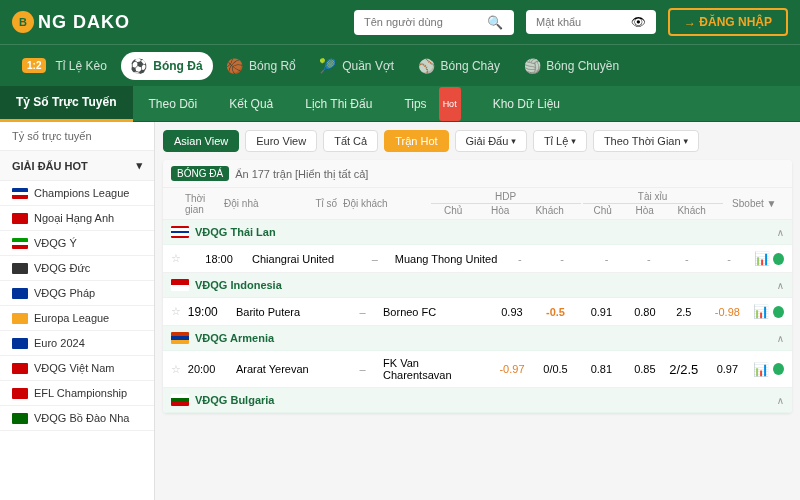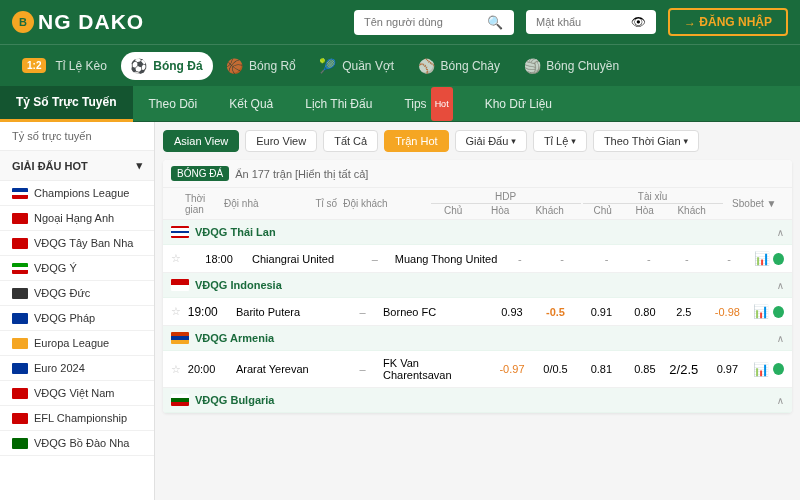--- a/index.html
+++ b/index.html
@@ -2,41 +2,41 @@
 <html><head>
   <meta charset="utf-8">
   <style>
     * { margin: 0; padding: 0; box-sizing: border-box; }
     body { font-family: Arial, sans-serif; background: #f0f0f0; width: 800px; height: 500px; overflow: hidden; font-size: 12px; }
 
     
     .header { background: #1a6b3c; display: flex; align-items: center; padding: 8px 12px; gap: 12px; height: 44px; }
     .logo { display: flex; align-items: center; gap: 4px; }
     .logo-ball { background: #f5a623; border-radius: 50%; width: 22px; height: 22px; display: flex; align-items: center; justify-content: center; font-weight: bold; font-size: 11px; color: #1a6b3c; }
-    .logo-text { color: white; font-size: 21px; font-weight: 900; letter-spacing: 1px; }
+    .logo-text { color: white; font-size: 18px; font-weight: 900; letter-spacing: 1px; }
     .header-spacer { flex: 1; }
     .search-box { background: white; border-radius: 4px; padding: 5px 10px; display: flex; align-items: center; gap: 6px; width: 160px; }
     .search-box input { border: none; outline: none; font-size: 11px; color: #999; width: 100%; }
     .search-icon { color: #999; font-size: 13px; }
     .password-box { background: white; border-radius: 4px; padding: 5px 10px; display: flex; align-items: center; gap: 6px; width: 130px; }
     .password-box input { border: none; outline: none; font-size: 11px; color: #999; width: 100%; }
     .login-btn { background: transparent; border: 2px solid #f5a623; border-radius: 4px; color: #f5a623; padding: 5px 14px; font-size: 12px; font-weight: bold; cursor: pointer; white-space: nowrap; }
 
     
     .sport-nav { background: #1a6b3c; display: flex; align-items: center; padding: 0 12px; border-top: 1px solid rgba(255,255,255,0.15); height: 42px; gap: 4px; }
     .sport-item { display: flex; align-items: center; gap: 5px; color: rgba(255,255,255,0.8); padding: 6px 10px; border-radius: 20px; cursor: pointer; font-size: 12px; }
     .sport-item.active { background: white; color: #1a6b3c; font-weight: bold; }
     .sport-item .sport-icon { font-size: 14px; }
     .score-badge { background: #f5a623; border-radius: 4px; color: white; padding: 2px 5px; font-size: 10px; font-weight: bold; margin-right: 4px; }
 
     
     .sub-nav { background: #217a45; display: flex; align-items: center; height: 36px; border-bottom: 1px solid #1a5c35; }
     .sub-nav-item { color: rgba(255,255,255,0.85); padding: 0 16px; height: 36px; display: flex; align-items: center; cursor: pointer; font-size: 12px; position: relative; }
     .sub-nav-item.active { background: #145530; border-bottom: 3px solid #f5a623; color: white; font-weight: bold; }
-    .hot-badge { background: #e74c3c; color: white; font-size: 9px; padding: 12px 4px; border-radius: 3px; margin-left: 4px; }
+    .hot-badge { background: #e74c3c; color: white; font-size: 9px; padding: 12px 4px; border-radius: 3px; margin-left: 12px; }
 
     
     .main { display: flex; height: calc(500px - 122px); }
 
     
     .sidebar { width: 155px; background: white; border-right: 1px solid #e0e0e0; overflow-y: auto; flex-shrink: 0; }
     .sidebar-title { padding: 8px 12px; font-size: 11px; color: #666; border-bottom: 1px solid #eee; }
     .section-header { display: flex; align-items: center; justify-content: space-between; padding: 8px 12px; background: #f9f9f9; border-bottom: 1px solid #eee; font-size: 11px; font-weight: bold; color: #333; }
     .league-item { display: flex; align-items: center; gap: 6px; padding: 6px 12px; border-bottom: 1px solid #f0f0f0; cursor: pointer; }
     .league-flag { width: 16px; height: 11px; border-radius: 1px; flex-shrink: 0; }
@@ -142,24 +142,20 @@
       <span>▾</span>
     </div>
     <div>
       <div class="league-item">
         <div class="league-flag" style="background: linear-gradient(180deg,#003399 33%,white 33%,white 66%,#cc0000 66%);"></div>
         <span class="league-name">Champions League</span>
       </div>
       <div class="league-item">
         <div class="league-flag" style="background: #cc0000;"></div>
         <span class="league-name">Ngoại Hạng Anh</span>
-      </div>
-      <div class="league-item">
-        <div class="league-flag" style="background: #cc0000;"></div>
-        <span class="league-name">VĐQG Tây Ban Nha</span>
       </div>
       <div class="league-item">
         <div class="league-flag" style="background: linear-gradient(180deg,#009900 33%,white 33%,white 66%,#cc0000 66%);"></div>
         <span class="league-name">VĐQG Ý</span>
       </div>
       <div class="league-item">
         <div class="league-flag" style="background: #333;"></div>
         <span class="league-name">VĐQG Đức</span>
       </div>
       <div class="league-item">

